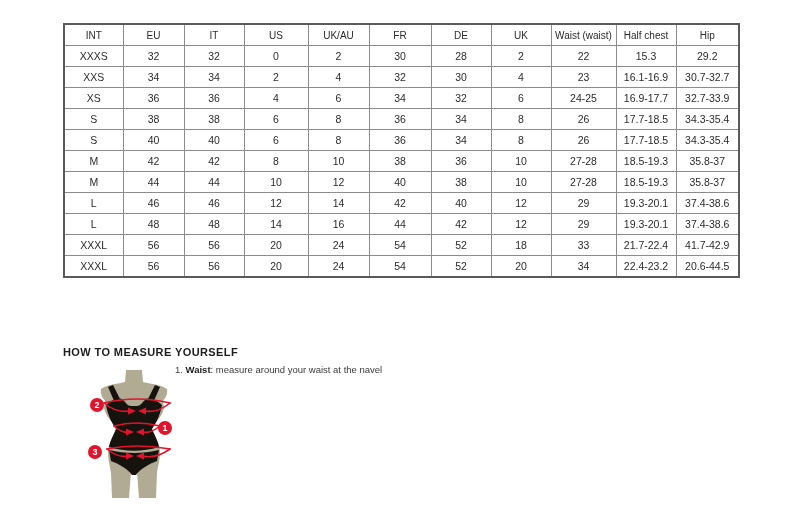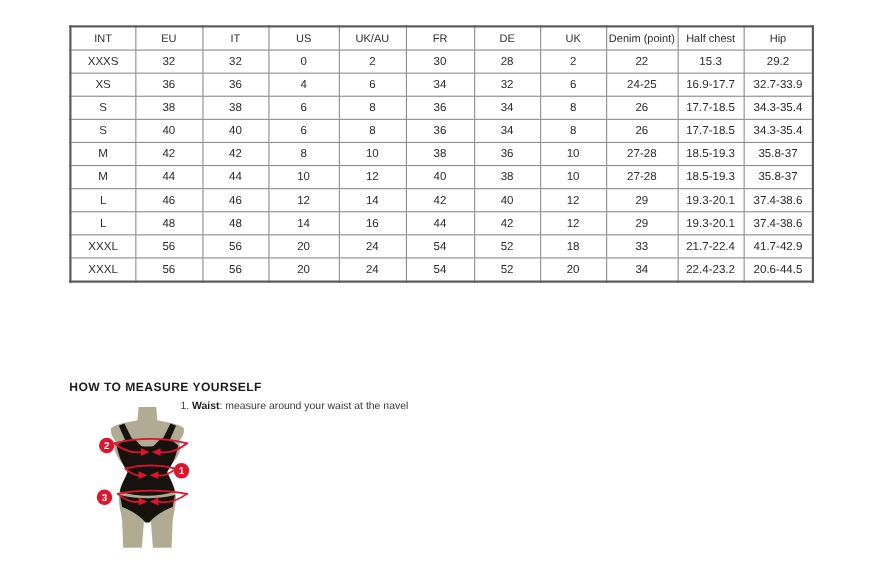--- a/index.html
+++ b/index.html
@@ -55,21 +55,21 @@
     position: absolute;
     left: 63px;
     top: 346px;
     font-size: 11px;
     font-weight: 700;
     letter-spacing: 0.4px;
     color: #1c1c1c;
   }
   .guide-steps {
     position: absolute;
-    left: 164px;
+    left: 175px;
     top: 364px;
     font-size: 9.5px;
     color: #3a3a3a;
   }
   .guide-step {
     margin-bottom: 7.5px;
     line-height: 11px;
   }
   .guide-step .step-label {
     font-weight: 700;
@@ -125,38 +125,51 @@
       <thead>
         <tr>
             <th>INT</th>
             <th>EU</th>
             <th>IT</th>
             <th>US</th>
             <th>UK/AU</th>
             <th>FR</th>
             <th>DE</th>
             <th>UK</th>
-            <th>Denim (point)</th>
+            <th>Waist (waist)</th>
             <th>Half chest</th>
             <th>Hip</th>
           </tr>
       </thead>
       <tbody>
           <tr>
             <td>XXXS</td>
             <td>32</td>
             <td>32</td>
             <td>0</td>
             <td>2</td>
             <td>30</td>
             <td>28</td>
             <td>2</td>
             <td>22</td>
             <td>15.3</td>
             <td>29.2</td>
+          </tr>
+          <tr>
+            <td>XXS</td>
+            <td>34</td>
+            <td>34</td>
+            <td>2</td>
+            <td>4</td>
+            <td>32</td>
+            <td>30</td>
+            <td>4</td>
+            <td>23</td>
+            <td>16.1-16.9</td>
+            <td>30.7-32.7</td>
           </tr>
           <tr>
             <td>XS</td>
             <td>36</td>
             <td>36</td>
             <td>4</td>
             <td>6</td>
             <td>34</td>
             <td>32</td>
             <td>6</td>

